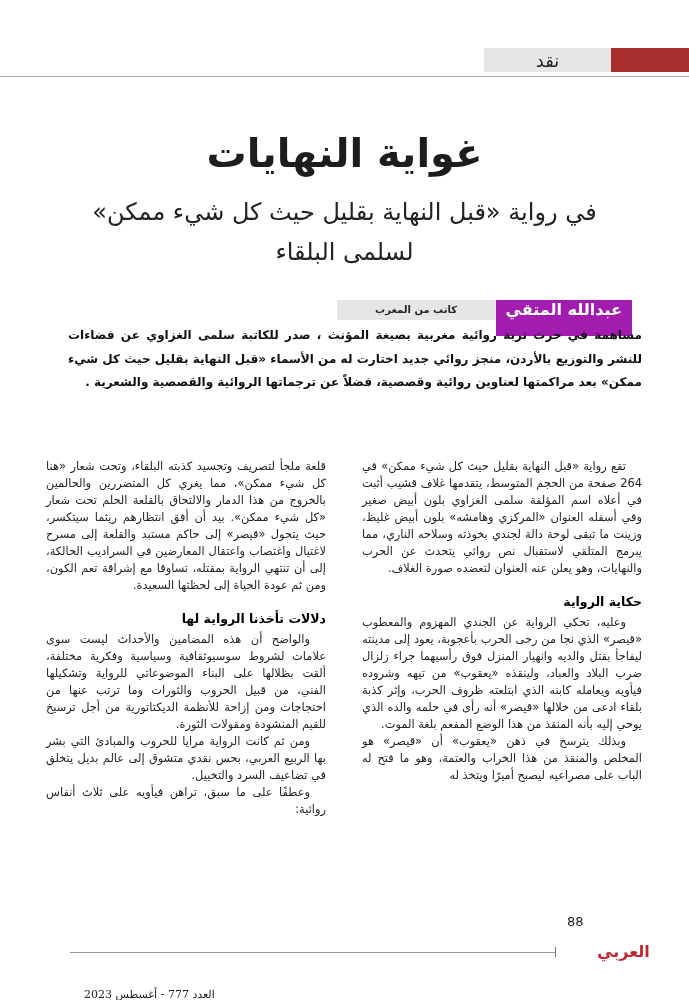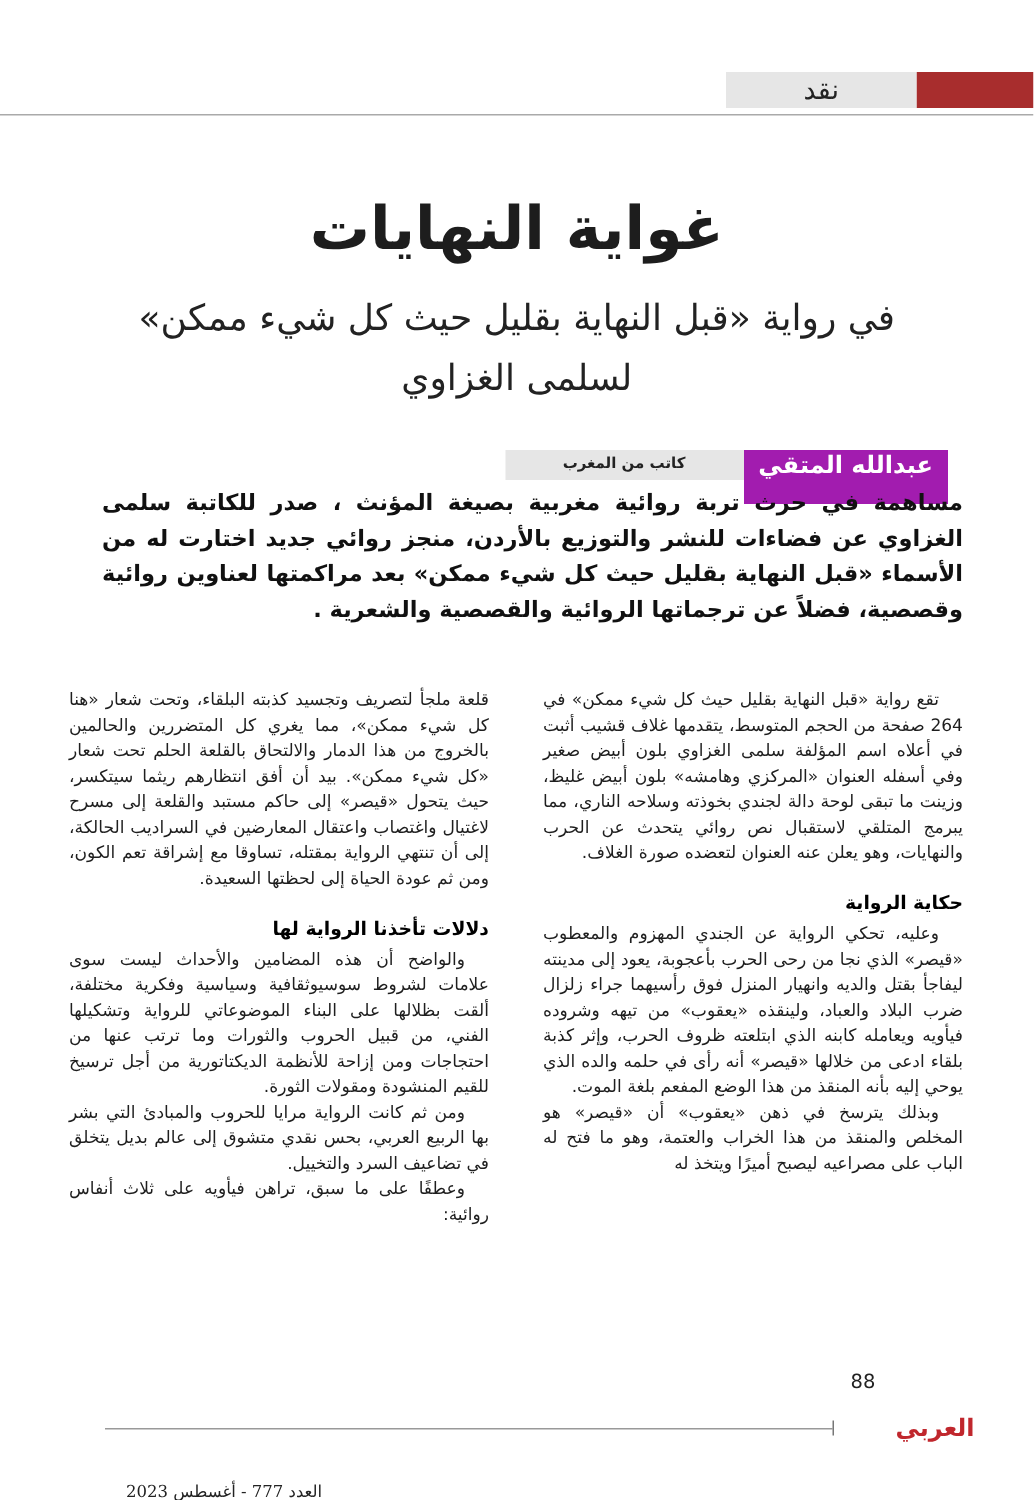--- a/index.html
+++ b/index.html
@@ -11,21 +11,21 @@
   .section-grey { position: absolute; right: 78px; top: 0; width: 127px; height: 24px; background: #e6e6e6; display: flex; align-items: center; justify-content: center; font-size: 18px; color: #222; }
   .section-line { position: absolute; left: 0; right: 0; top: 28px; height: 1px; background: #aaa; }
 
   .title { position: absolute; top: 130px; left: 0; width: 689px; text-align: center; font-size: 40px; font-weight: bold; color: #1d1d1d; letter-spacing: 0; }
   .subtitle { position: absolute; top: 192px; left: 40px; width: 609px; text-align: center; font-size: 24px; line-height: 40px; color: #222; }
 
   .byline { position: absolute; top: 300px; right: 57px; height: 20px; display: flex; flex-direction: row; }
   .author { background: #a21caf; color: #fff; font-size: 16px; padding: 0 10px; height: 36px; line-height: 20px; font-weight: bold; min-width: 120px; text-align: center; }
   .origin { background: #e6e6e6; color: #222; font-size: 10px; font-weight: bold; padding: 0 12px; height: 20px; line-height: 20px; width: 159px; text-align: center; }
 
-  .lead { position: absolute; top: 324px; left: 68px; width: 574px; text-align: justify; text-align-last: right; font-size: 15px; line-height: 23.5px; font-weight: bold; color: #111; }
+  .lead { position: absolute; top: 324px; left: 68px; width: 574px; text-align: justify; text-align-last: right; font-size: 12px; line-height: 23.5px; font-weight: bold; color: #111; }
 
   .col { position: absolute; top: 458px; width: 280px; font-size: 11.4px; line-height: 17px; text-align: justify; color: #1e1e1e; margin-left: 28px; }
   .col-right { right: 47px; }
   .col-left { right: 363px; top: 458px; }
   .col p { text-indent: 16px; margin-bottom: 0; }
   .col p.noindent { text-indent: 0; }
   .col h3 { font-size: 12.5px; font-weight: bold; margin: 16px 0 4px; color: #000000; }
 
   .footer-line { position: absolute; top: 952px; left: 70px; width: 485px; height: 1px; background: #999; }
   .footer-tick { position: absolute; top: 947px; left: 555px; width: 1px; height: 10px; background: #777; }
@@ -38,21 +38,21 @@
 
 <div class="section-header">
   <div class="section-red"></div>
   <div class="section-grey">نقد</div>
   <div class="section-line"></div>
 </div>
 
 <h1 class="title">غواية النهايات</h1>
 <div class="subtitle">
   <div>في رواية «قبل النهاية بقليل حيث كل شيء ممكن»</div>
-  <div>لسلمى الغزاوي</div>
+  <div>لسلمى البلقاء</div>
 </div>
 
 <div class="byline">
   <div class="author">عبدالله المتقي</div>
   <div class="origin">كاتب من المغرب</div>
 </div>
 
 <p class="lead">مساهمة في حرث تربة روائية مغربية بصيغة المؤنث ، صدر للكاتبة سلمى الغزاوي عن فضاءات للنشر والتوزيع بالأردن، منجز روائي جديد اختارت له من الأسماء «قبل النهاية بقليل حيث كل شيء ممكن» بعد مراكمتها لعناوين روائية وقصصية، فضلاً عن ترجماتها الروائية والقصصية والشعرية .</p>
 
 <div class="col col-right">

